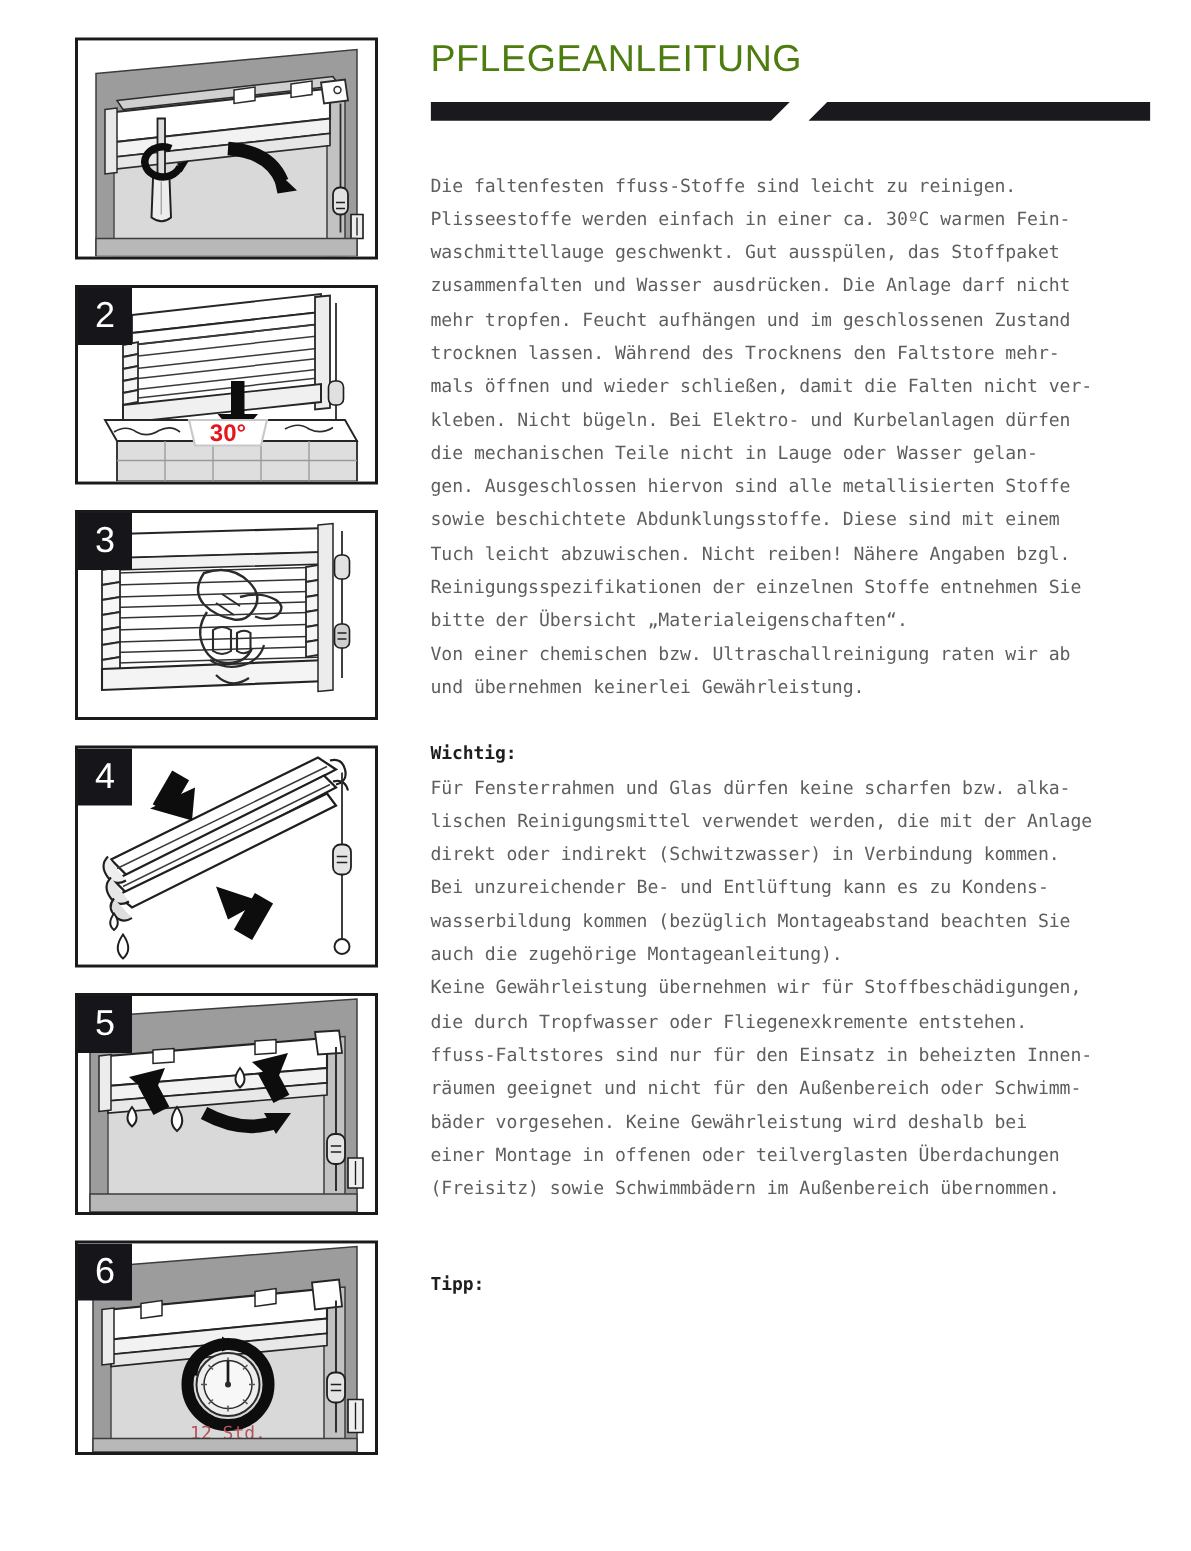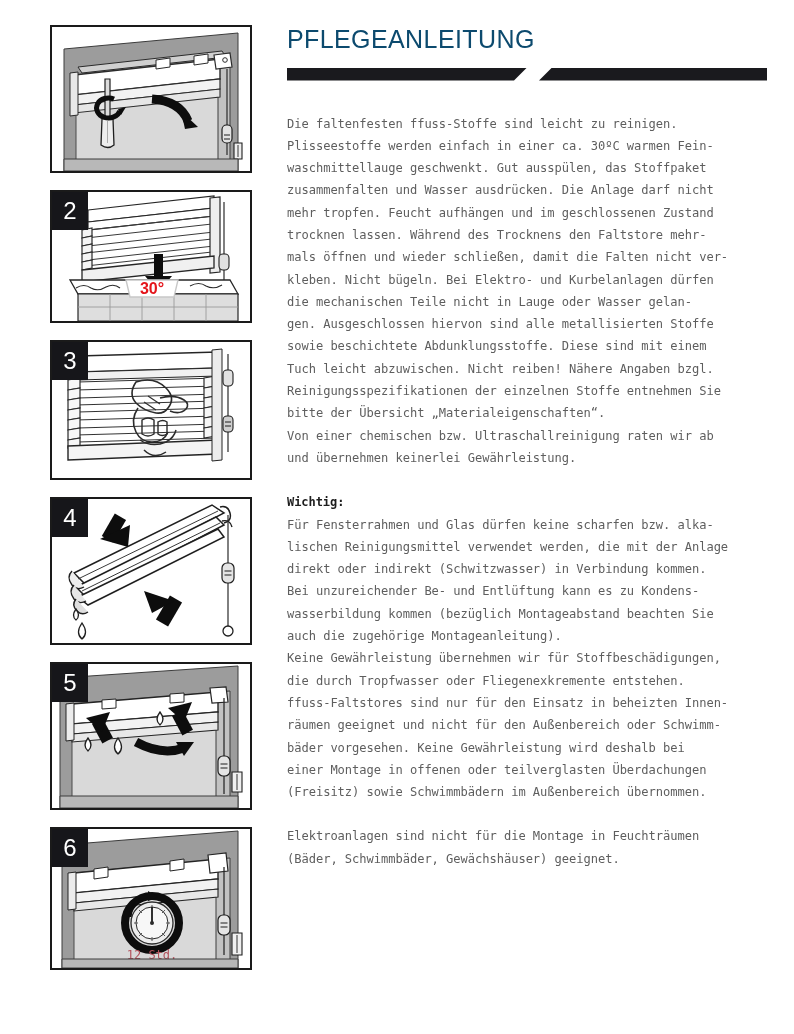--- a/index.html
+++ b/index.html
@@ -57,21 +57,21 @@
   .content {
     position: absolute;
     left: 287px; top: 26px;
     width: 480px;
   }
   .doc-title {
     font-family: "Liberation Sans", sans-serif;
     font-size: 25px;
     font-weight: 400;
     letter-spacing: 0.4px;
-    color: #0c4a6e;
+    color: #4d7c0f;
     margin: 0 0 14px 0;
     line-height: 1.1;
   }
   .rule {
     position: relative;
     height: 13px;
     margin-bottom: 32px;
   }
   .rule .seg {
     position: absolute;
@@ -479,22 +479,21 @@
 Keine Gewährleistung übernehmen wir für Stoffbeschädigungen,
 die durch Tropfwasser oder Fliegenexkremente entstehen.
 ffuss-Faltstores sind nur für den Einsatz in beheizten Innen-
 räumen geeignet und nicht für den Außenbereich oder Schwimm-
 bäder vorgesehen. Keine Gewährleistung wird deshalb bei
 einer Montage in offenen oder teilverglasten Überdachungen
 (Freisitz) sowie Schwimmbädern im Außenbereich übernommen.</p>
 
       <div class="gap"></div>
 
-      <p class="para">Elektroanlagen sind nicht für die Montage in Feuchträumen
-(Bäder, Schwimmbäder, Gewächshäuser) geeignet.</p>
 
       <div class="gap-sm"></div>
 
+      <p class="lead">Tipp:</p>
 
     </div>
   </div>
 
 </div>
 
 </body></html>

